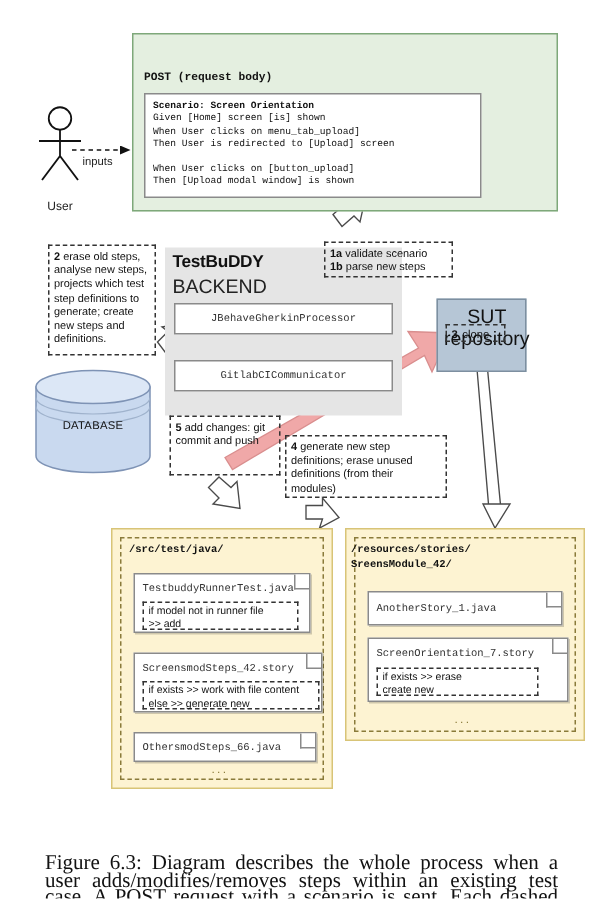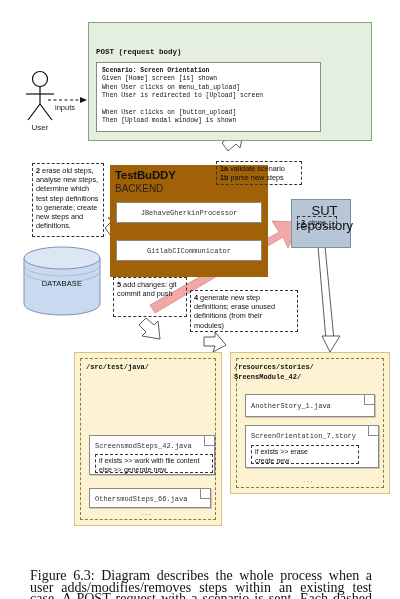--- a/index.html
+++ b/index.html
@@ -39,27 +39,27 @@
     box-sizing:border-box;padding:4px 4px 0 5px;
   }
   .scenario-box pre{
     margin:0;font-family:"Liberation Mono", monospace;font-size:6.4px;
     line-height:8.4px;color:#111;white-space:pre;
   }
   .scenario-box pre b{font-weight:bold;}
 
   
   .backend-panel{
-    background:#a16207;left:110px;top:165px;width:158px;height:112px;
+    background:#e5e5e5;left:110px;top:165px;width:158px;height:112px;
   }
   .brand{
     position:absolute;left:5px;top:4px;font-size:11.5px;font-weight:bold;
     letter-spacing:-.2px;color:#111;
   }
-  .brand-sub{position:absolute;left:5px;top:18px;font-size:10px;color:#222;}
+  .brand-sub{position:absolute;left:5px;top:18px;font-size:13px;color:#222;}
   .comp-box{
     position:absolute;background:#ffffff;border:1px solid #8a8a8a;
     left:6px;width:146px;height:21px;
     display:flex;align-items:center;justify-content:center;
     font-family:"Liberation Mono", monospace;font-size:7px;color:#333;
     box-sizing:border-box;
   }
   .comp-1{top:37px;}
   .comp-2{top:75px;}
 
@@ -167,21 +167,21 @@
   </svg>
 
   <div class="abs" style="left:10px;top:70px;width:60px;height:66px;">
     <svg width="60" height="52">
       <circle cx="30" cy="9" r="7.5" fill="none" stroke="#111" stroke-width="1.2"></circle>
       <line x1="30" y1="16.5" x2="30" y2="34" stroke="#111" stroke-width="1.2"></line>
       <line x1="16" y1="24" x2="44" y2="24" stroke="#111" stroke-width="1.2"></line>
       <line x1="30" y1="34" x2="18" y2="50" stroke="#111" stroke-width="1.2"></line>
       <line x1="30" y1="34" x2="42" y2="50" stroke="#111" stroke-width="1.2"></line>
     </svg>
-    <div class="actor-label" style="margin-left:8px;margin-top:1px;">User</div>
+    <div class="actor-label" style="margin-left:8px;margin-top:11px;">User</div>
   </div>
   <div class="abs inputs-label" style="left:55px;top:103px;">inputs</div>
 
   <div class="abs green-box">
     <div class="post-label">POST (request body)</div>
     <div class="scenario-box">
       <pre><b>Scenario: Screen Orientation</b></pre>
       <pre id="scenario-lines">Given [Home] screen [is] shown
 When User clicks on menu_tab_upload]
 Then User is redirected to [Upload] screen
@@ -201,21 +201,21 @@
   <div class="abs sut-box">
     <div class="sut-title">SUT repository</div>
     <div class="dash clone-note">
       <b>3</b>
       <span style="padding-left:3px;">clone</span>
     </div>
   </div>
 
   <div class="abs note note-2">
     <b>2</b>
-    <span>erase old steps, analyse new steps, determine which test step definitions to generate; create new steps and definitions.</span>
+    <span>erase old steps, analyse new steps, projects which test step definitions to generate; create new steps and definitions.</span>
   </div>
 
   <div class="abs note note-1ab">
     <div>
       <b>1a</b>
       <span>validate scenario</span>
     </div>
     <div>
       <b>1b</b>
       <span>parse new steps</span>
@@ -239,24 +239,30 @@
       <path d="M4,19 a38,11 0 0 0 76,0" fill="none" stroke="#9fb2cc" stroke-width=".8"></path>
       <path d="M4,25 a38,11 0 0 0 76,0" fill="none" stroke="#9fb2cc" stroke-width=".8"></path>
     </svg>
     <div class="db-label">DATABASE</div>
   </div>
 
   <div class="abs folder folder-left">
     <div class="folder-inner" style="left:5px;top:5px;right:5px;bottom:5px;"></div>
     <div class="folder-path" style="left:11px;top:10px;">/src/test/java/</div>
 
+    <div class="file-card" style="left:14px;top:29px;width:118px;height:40px;">
+      <div class="file-corner"></div>
+      <div class="file-name" style="top:6px;">TestbuddyRunnerTest.java</div>
+      <div class="file-note" style="left:5px;top:18px;width:104px;height:19px;white-space:pre-line;">if model not in runner file
+&gt;&gt; add</div>
+    </div>
 
     <div class="file-card" style="left:14px;top:82px;width:126px;height:40px;">
       <div class="file-corner"></div>
-      <div class="file-name" style="top:6px;">ScreensmodSteps_42.java</div>
+      <div class="file-name" style="top:6px;">ScreensmodSteps_42.story</div>
       <div class="file-note" style="left:5px;top:18px;width:118px;height:19px;white-space:pre-line;">if exists &gt;&gt; work with file content
 else &gt;&gt; generate new</div>
     </div>
 
     <div class="file-card" style="left:14px;top:135px;width:122px;height:20px;">
       <div class="file-corner"></div>
       <div class="file-name" style="top:6px;">OthersmodSteps_66.java</div>
     </div>
 
     <div class="ellipsis" style="left:66px;top:155px;">...</div>

